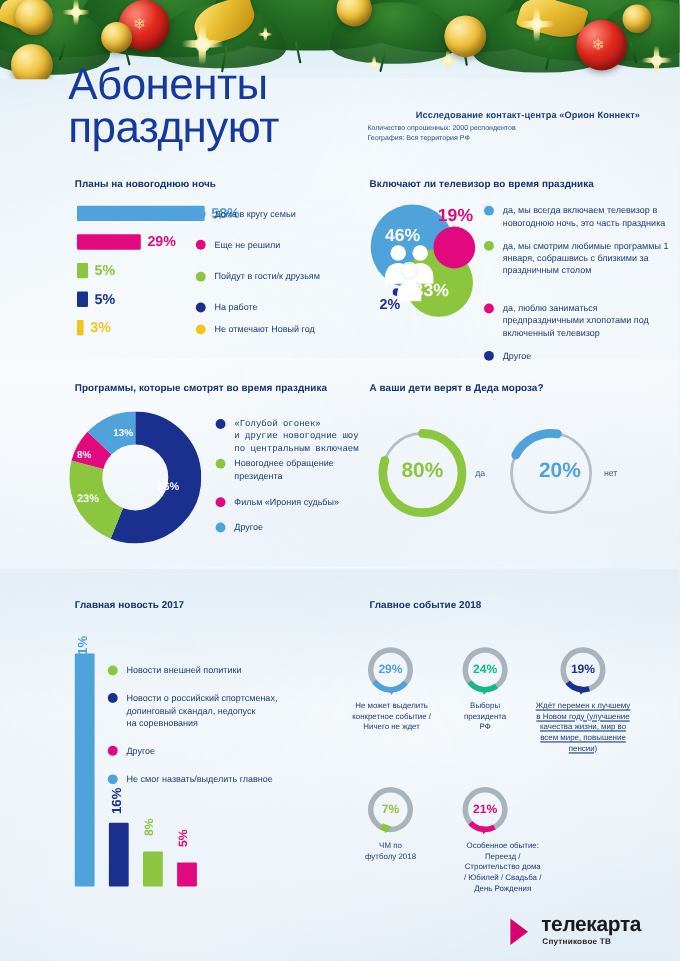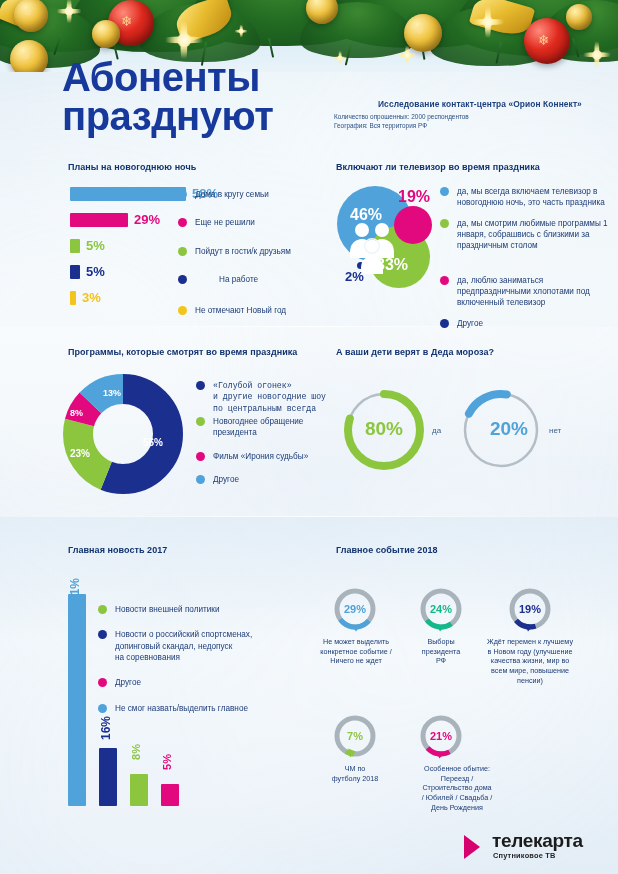--- a/index.html
+++ b/index.html
@@ -50,21 +50,21 @@
   .spark:before,.spark:after{content:"";position:absolute;left:50%;top:50%;transform:translate(-50%,-50%);
       background:radial-gradient(circle,#fffbe8 0%,rgba(255,238,160,.85) 35%,rgba(255,220,90,0) 72%);}
   .spark:before{width:100%;height:14%;border-radius:50%;}
   .spark:after{width:14%;height:100%;border-radius:50%;}
   .sparkcore{position:absolute;left:50%;top:50%;width:26%;height:26%;transform:translate(-50%,-50%);
       border-radius:50%;background:radial-gradient(circle,#ffffff 0%,#fff3b0 55%,rgba(255,230,120,0) 100%);}
 
   
   .title{
     position:absolute;left:62px;top:58px;width:300px;
-    font-size:40px;line-height:.97;font-weight:bold;color:#17399b;letter-spacing:-.5px;
+    font-size:40px;line-height:.97;font-weight:normal;color:#17399b;letter-spacing:-.5px;
   }
   .research{position:absolute;left:334px;top:99px;width:250px;color:#2a4d86;}
   .research .r-head{font-size:8.4px;font-weight:bold;color:#1c3f7e;letter-spacing:.1px;padding-left:44px;}
   .research .r-sub{font-size:6.4px;line-height:1.45;margin-top:3px;color:#2b4f86;}
   .sec-title{position:absolute;font-size:9px;font-weight:bold;color:#12336f;letter-spacing:.05px;}
 
   
   .legend{position:absolute;}
   .lg-item{position:relative;display:flex;align-items:flex-start;margin-bottom:7px;}
   .dot{flex:0 0 auto;width:9px;height:9px;border-radius:50%;margin-right:8px;margin-top:1px;}
@@ -222,21 +222,21 @@
       <span class="lg-text">Дома в кругу семьи</span>
     </div>
     <div class="lg-item" style="margin-bottom:17px;">
       <span class="dot" style="background:#e2097e;"></span>
       <span class="lg-text">Еще не решили</span>
     </div>
     <div class="lg-item" style="margin-bottom:17px;">
       <span class="dot" style="background:#8cc63f;"></span>
       <span class="lg-text">Пойдут в гости/к друзьям</span>
     </div>
-    <div class="lg-item" style="margin-bottom:20px;gap:24px;">
+    <div class="lg-item" style="margin-bottom:9px;">
       <span class="dot" style="background:#1b2f8f;"></span>
       <span class="lg-text">На работе</span>
     </div>
     <div class="lg-item">
       <span class="dot" style="background:#f3c41c;"></span>
       <span class="lg-text">Не отмечают Новый год</span>
     </div>
   </div>
 
   <div class="sec-title" style="left:336px;top:162px;">Включают ли телевизор во время праздника</div>
@@ -302,21 +302,21 @@
   <div class="slice-lbl" style="left:70px;top:448px;">23%</div>
   <div class="slice-lbl" style="left:70px;top:408px;font-size:9px;">8%</div>
   <div class="slice-lbl" style="left:103px;top:388px;font-size:9px;">13%</div>
 
   <div class="legend" style="left:196px;top:380px;width:135px;">
     <div class="lg-item" style="margin-bottom:2px;font-family:Liberation Mono, monospace;">
       <span class="dot" style="background:#1b2f8f;"></span>
       <span class="lg-text">
         <span>«Голубой огонек»</span><br>
         <span>и другие новогодние шоу</span><br>
-        <span>по центральным всегда</span>
+        <span>по центральным включаем</span>
       </span>
     </div>
     <div class="lg-item" style="margin-bottom:12px;">
       <span class="dot" style="background:#8cc63f;"></span>
       <span class="lg-text">
         <span>Новогоднее обращение</span><br>
         <span>президента</span>
       </span>
     </div>
     <div class="lg-item" style="margin-bottom:12px;">
@@ -423,21 +423,21 @@
   <div class="gauge" style="left:507px;top:586px;">
     <svg width="46" height="46" viewBox="0 0 46 46">
       <circle cx="23" cy="23" r="18" fill="none" stroke="#a9b3bb" stroke-width="5"></circle>
       <g transform="rotate(72 23 23)">
         <circle cx="23" cy="23" r="18" fill="none" stroke="#1b2f8f" stroke-width="5" stroke-dasharray="21.5 91.6"></circle>
       </g>
       <polygon points="17.5,37.5 26.5,39 21,45.5" fill="#1b2f8f"></polygon>
     </svg>
     <div class="g-pct" style="color:#1b2f8f;">19%</div>
   </div>
-  <div class="g-cap" style="left:471px;top:637px;width:118px;">
+  <div class="g-cap" style="left:471px;top:637px;width:118px;text-decoration:underline;">
     <div>Ждёт перемен к лучшему</div>
     <div>в Новом году (улучшение</div>
     <div>качества жизни, мир во</div>
     <div>всем мире, повышение</div>
     <div>пенсии)</div>
   </div>
 
   <div class="gauge" style="left:332px;top:713px;">
     <svg width="46" height="46" viewBox="0 0 46 46">
       <circle cx="23" cy="23" r="18" fill="none" stroke="#a9b3bb" stroke-width="5"></circle>

